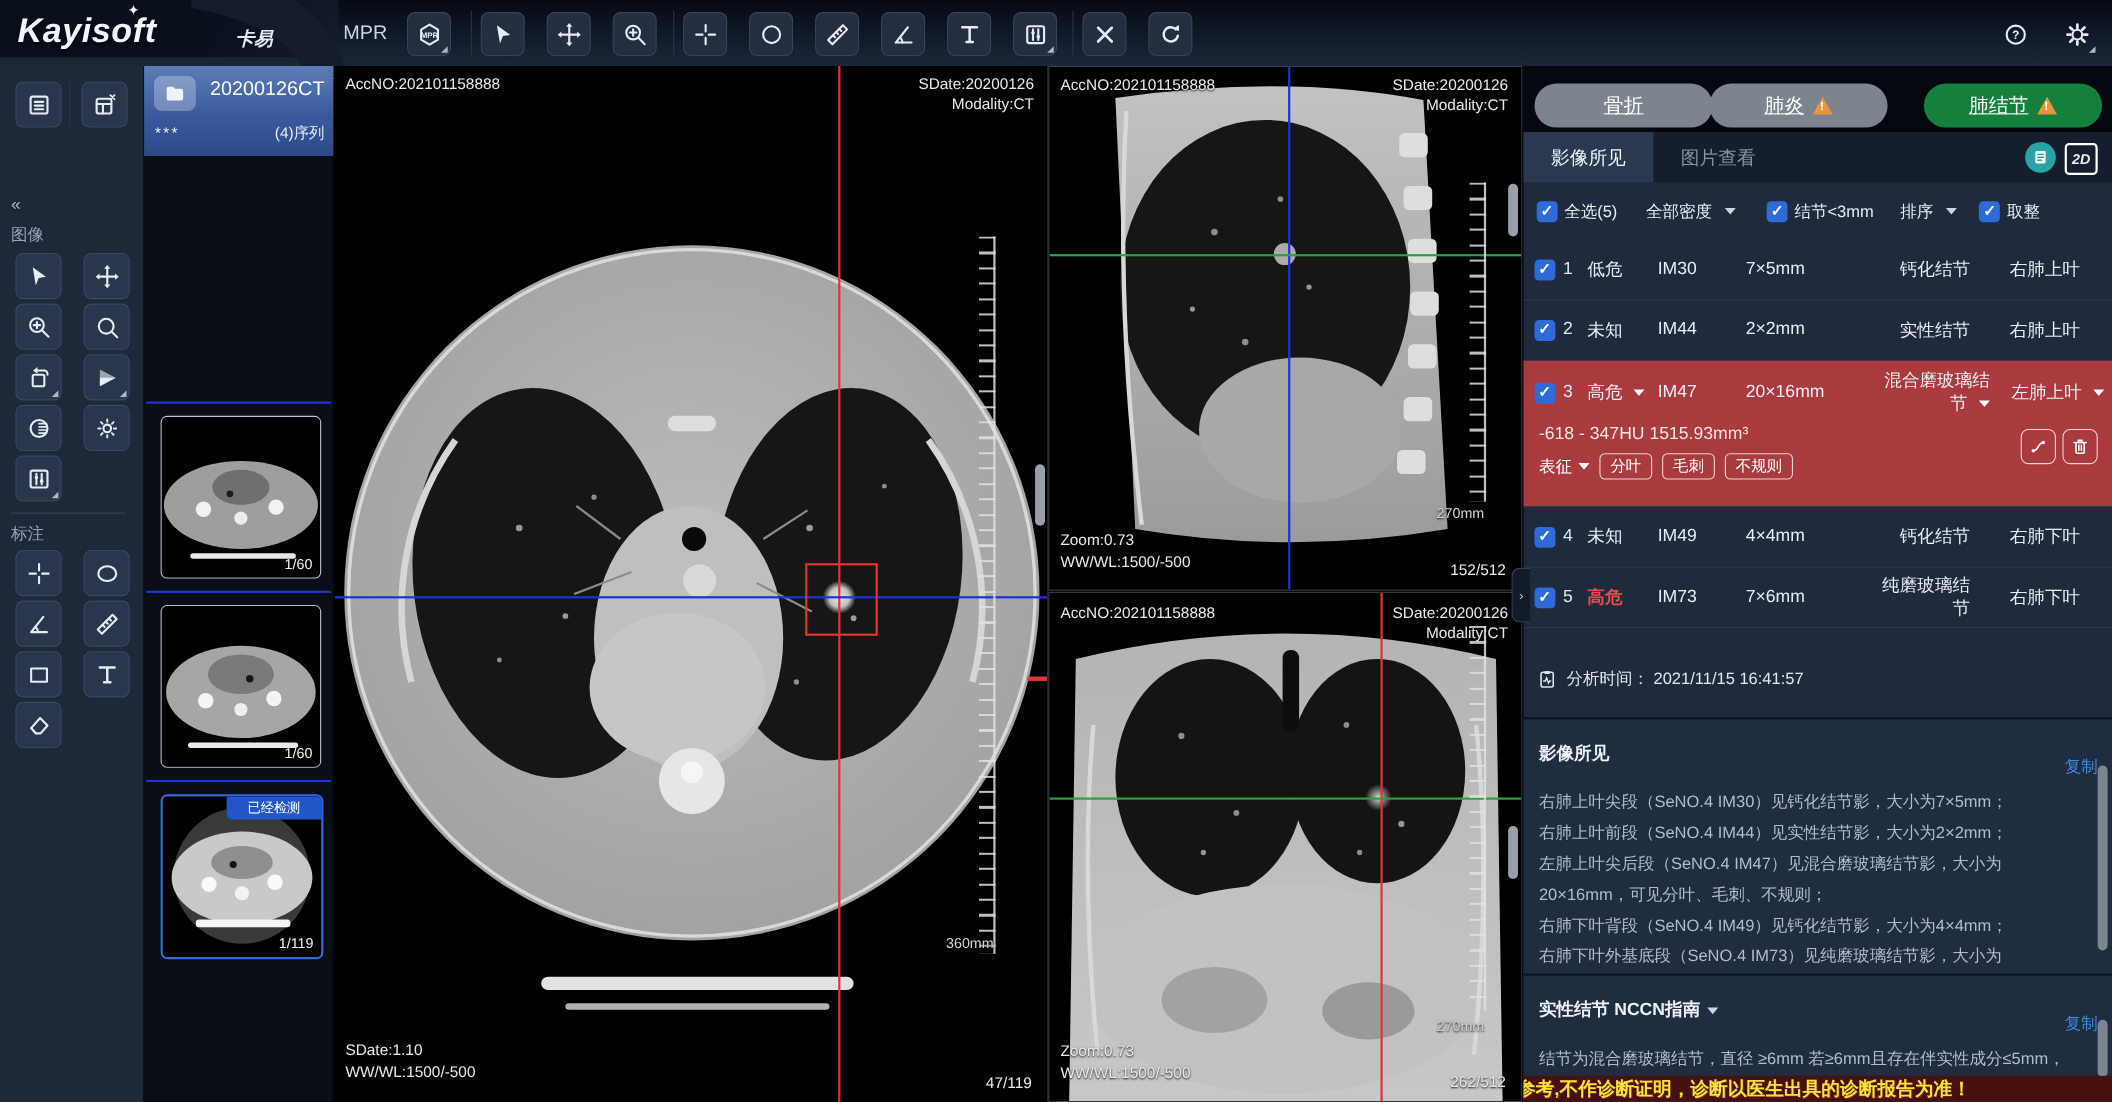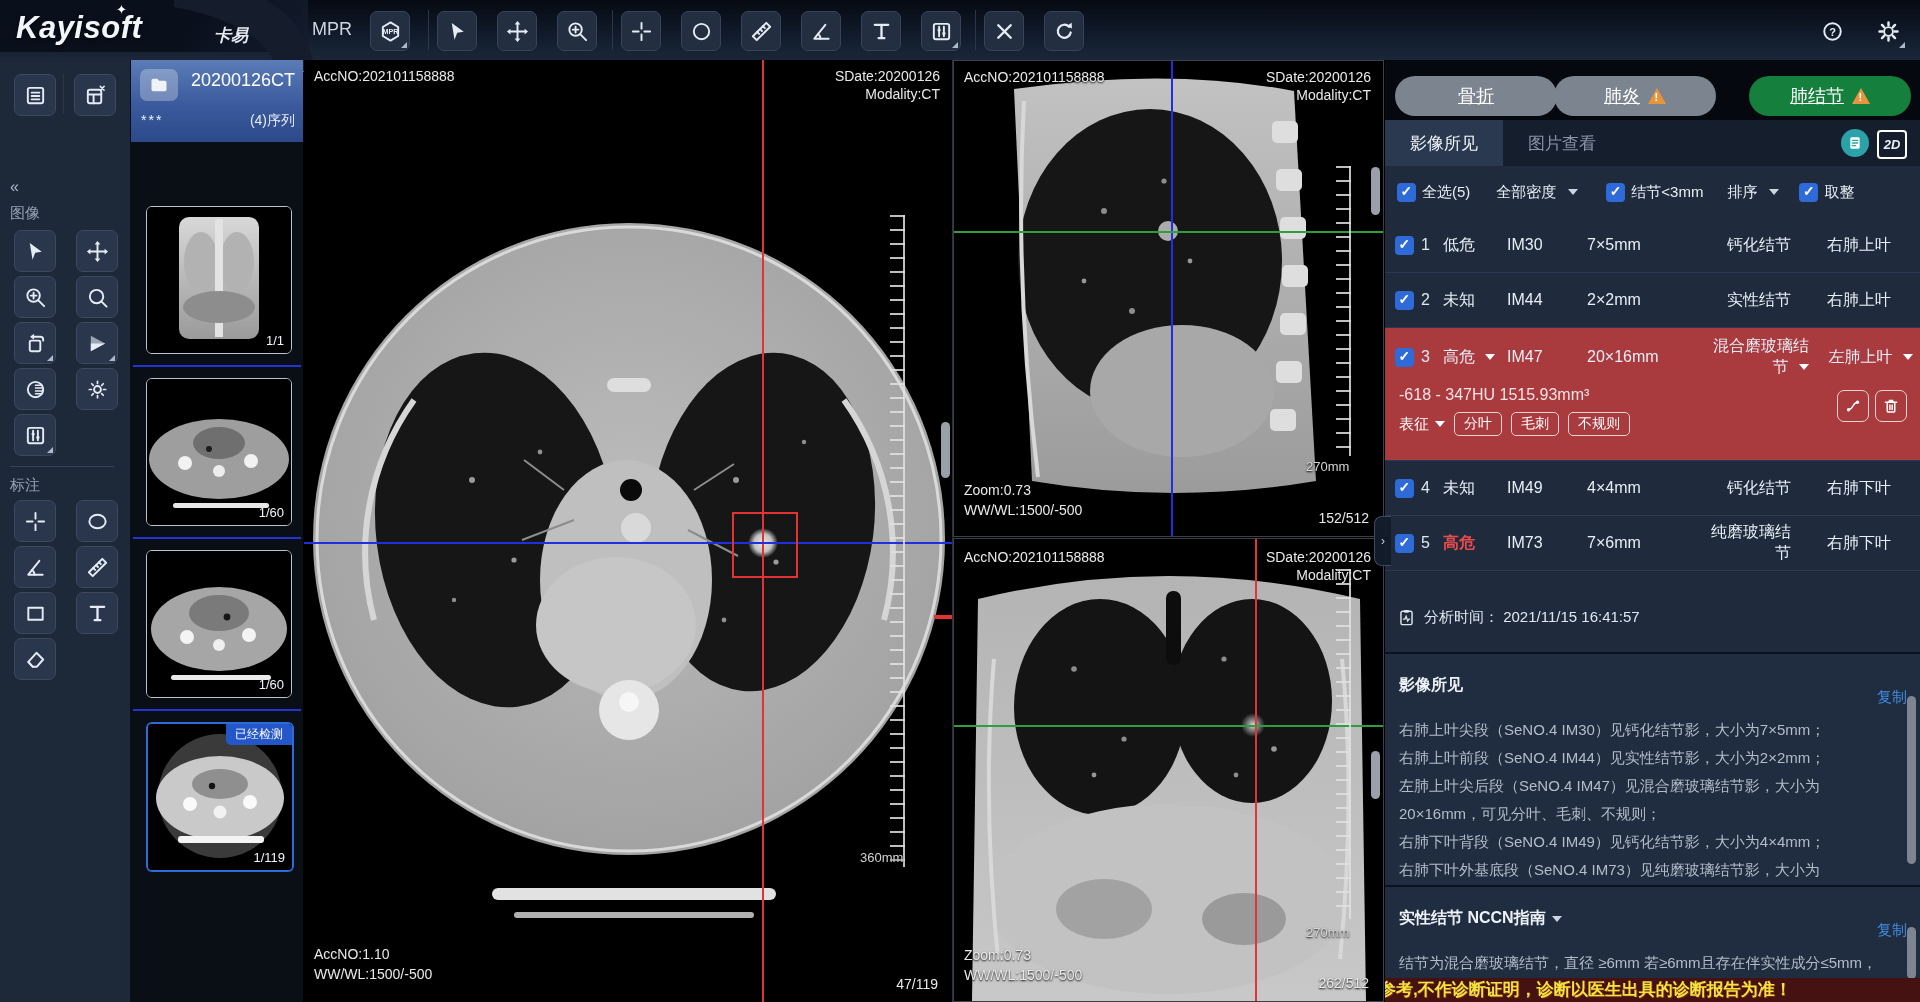--- a/index.html
+++ b/index.html
@@ -43,21 +43,21 @@
   #folderbtn{position:absolute;left:9px;top:9px;width:38px;height:32px;border-radius:7px;background:rgba(255,255,255,.28);
      display:flex;align-items:center;justify-content:center;cursor:pointer;}
   #folderbtn svg{width:20px;height:20px;}
   .series-title{position:absolute;right:8px;top:10px;font-size:18px;color:#fff;}
   .series-stars{position:absolute;left:10px;top:52px;font-size:14px;color:#eef2f8;letter-spacing:2px;}
   .series-count{position:absolute;right:8px;top:52px;font-size:14px;color:#e6ecf5;}
   .thumb{position:absolute;left:15px;width:144px;height:146px;border:1px solid #b9c2cf;border-radius:6px;
          background:#000;overflow:hidden;cursor:pointer;}
   .thumb.sel{border:2px solid #2e6bd8;}
   .thumb-label{position:absolute;right:7px;bottom:5px;font-size:13px;color:#f0f3f8;text-shadow:0 1px 2px #000;}
-  .thumb-badge{position:absolute;right:0;top:0;background:#2356c7;color:#fff;font-size:12px;padding:2px 9px;border-radius:0 0 0 5px;}
+  .thumb-badge{position:absolute;right:0;top:0;background:#2356c7;color:#fff;font-size:12px;padding:2px 19px;border-radius:0 0 0 5px;}
   .thumbsep{position:absolute;left:2px;width:168px;height:2px;background:#2135d6;}
 
   
   .pane{position:absolute;background:#000;overflow:hidden;}
   .ov{position:absolute;font-size:14px;color:#e9e9e9;text-shadow:0 1px 2px #000;}
   .ov.dim{color:#d4d4d4;}
   .xline{position:absolute;left:0;right:0;height:2px;}
   .yline{position:absolute;top:0;bottom:0;width:2px;}
   .roi{position:absolute;border:2px solid #e23434;}
   .ruler{position:absolute;width:13px;border-right:2px solid rgba(225,225,225,.85);
@@ -355,37 +355,20 @@
       <div id="folderbtn">
         <svg viewBox="0 0 24 24">
             <path d="M3 6.5A2 2 0 015 4.5h5l2 2.3h7a2 2 0 012 2v8.7a2 2 0 01-2 2H5a2 2 0 01-2-2z" fill="#eef3fa"></path>
           </svg>
       </div>
       <span class="series-title">20200126CT</span>
       <span class="series-stars">***</span>
       <span class="series-count">(4)序列</span>
     </div>
 
-    <div class="thumb" style="top:146px">
-      <svg width="144" height="146" viewBox="0 0 144 146">
-        <defs>
-          <linearGradient id="gx" x1="0" y1="0" x2="0" y2="1">
-            <stop offset="0" stop-color="#d8d8d8"></stop>
-              <stop offset="1" stop-color="#9a9a9a"></stop>
-          </linearGradient>
-        </defs>
-        <rect width="144" height="146" fill="#000"></rect>
-        <rect x="32" y="10" width="80" height="122" rx="10" fill="url(#gx)"></rect>
-        <ellipse cx="54" cy="55" rx="17" ry="30" fill="#b2b2b2"></ellipse>
-        <ellipse cx="90" cy="55" rx="17" ry="30" fill="#b2b2b2"></ellipse>
-        <rect x="68" y="12" width="8" height="118" fill="#e3e3e3"></rect>
-        <ellipse cx="72" cy="100" rx="36" ry="16" fill="#8d8d8d"></ellipse>
-      </svg>
-      <span class="thumb-label">1/1</span>
-    </div>
     <div class="thumbsep" style="top:305px"></div>
 
     <div class="thumb" style="top:318px">
       <svg width="144" height="146" viewBox="0 0 144 146">
         <rect width="144" height="146" fill="#000"></rect>
         <ellipse cx="72" cy="80" rx="70" ry="40" fill="#9e9e9e"></ellipse>
         <ellipse cx="72" cy="64" rx="26" ry="16" fill="#6f6f6f"></ellipse>
         <circle cx="38" cy="84" r="7" fill="#f2f2f2"></circle>
           <circle cx="104" cy="82" r="7" fill="#f2f2f2"></circle>
         <circle cx="72" cy="92" r="6" fill="#ededed"></circle>
@@ -469,21 +452,21 @@
       <rect x="210" y="852" width="240" height="6" rx="3" fill="#b0b0b0"></rect>
     </svg>
 
     <div class="yline" style="left:458px;background:#e23434"></div>
     <div class="xline" style="top:482px;background:#2030dd"></div>
     <div class="roi" style="left:428px;top:452px;width:62px;height:62px"></div>
 
     <div class="ov" style="left:10px;top:8px">AccNO:202101158888</div>
     <div class="ov" style="right:12px;top:8px">SDate:20200126</div>
     <div class="ov" style="right:12px;top:26px">Modality:CT</div>
-    <div class="ov" style="left:10px;bottom:40px">AccNO:1.10</div>
+    <div class="ov" style="left:10px;bottom:40px">SDate:1.10</div>
     <div class="ov" style="left:10px;bottom:20px">WW/WL:1500/-500</div>
     <div class="ov" style="right:14px;bottom:10px">47/119</div>
     <div class="ruler" style="left:586px;top:155px;height:652px"></div>
     <div class="ov dim" style="left:556px;top:790px;font-size:13px">360mm</div>
     <div class="scrollpill" style="right:2px;top:362px;height:56px"></div>
     <div class="redtick" style="top:555px"></div>
   </div>
 
   <div class="pane" style="left:953px;top:60px;width:431px;height:477px;border:1px solid #3a4049;box-sizing:border-box">
     <svg width="429" height="475" viewBox="0 0 429 475">

